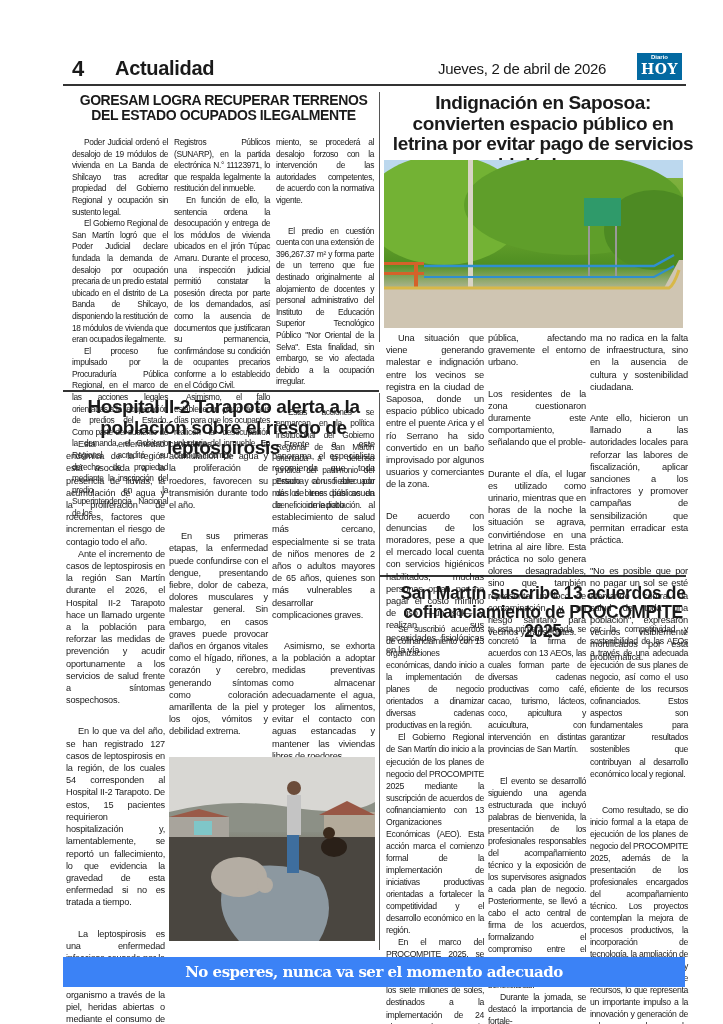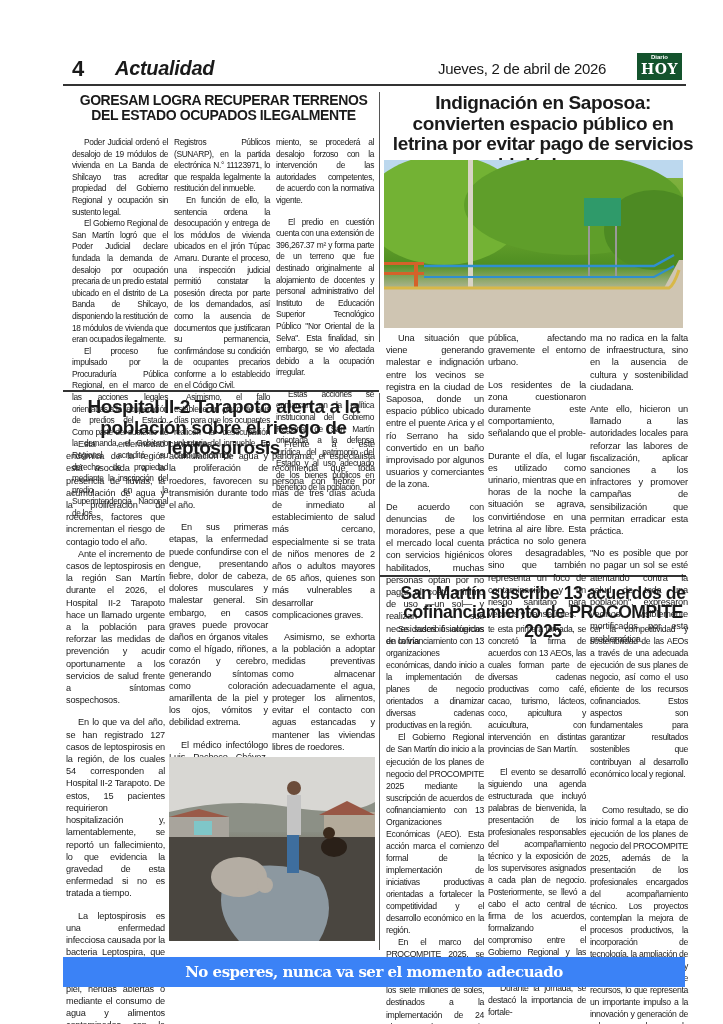--- a/index.html
+++ b/index.html
@@ -1,38 +1,38 @@
 <!DOCTYPE html>
 <html><head>
 <meta charset="utf-8">
 <style>
   * { box-sizing: border-box; margin: 0; padding: 0; }
   html, body { width: 723px; height: 1024px; background: #ffffff; overflow: hidden; }
   body { position: relative; font-family: "Liberation Sans", sans-serif; color: #1a1a1a; }
 
   .page-num { position: absolute; left: 72px; top: 56px; font-size: 22px; font-weight: bold; }
-  .section { position: absolute; left: 115px; top: 57px; font-size: 20px; font-weight: bold; letter-spacing: -0.3px; font-style: italic; }
+  .section { position: absolute; left: 115px; top: 57px; font-size: 20px; font-weight: bold; letter-spacing: -0.3px; }
   .dateline { position: absolute; left: 438px; top: 60px; font-size: 15px; letter-spacing: -0.3px; }
-  .logo { position: absolute; left: 637px; top: 53px; width: 45px; height: 27px; background: #14532d; color: #fff; text-align: center; }
+  .logo { position: absolute; left: 637px; top: 53px; width: 45px; height: 27px; background: #0369a1; color: #fff; text-align: center; }
   .logo .sm { font-size: 6px; font-weight: bold; line-height: 8px; display: block; }
   .logo .big { font-family: "DejaVu Serif", serif; font-size: 14px; font-weight: bold; line-height: 16px; display: block; letter-spacing: 0.5px; }
   .top-rule { position: absolute; left: 63px; top: 84px; width: 623px; height: 2px; background: #333; }
 
   .vrule { position: absolute; background: #555; width: 1px; }
   .hrule { position: absolute; background: #333; height: 2px; }
 
   .headline { position: absolute; text-align: center; font-weight: bold; line-height: 1.08; letter-spacing: -0.4px; }
   .hl-goresam { left: 72px; top: 93px; width: 303px; font-size: 14px; }
   .hl-saposoa { left: 388px; top: 93px; width: 310px; font-size: 19px; }
   .hl-hospital { left: 72px; top: 397px; width: 303px; font-size: 19px; }
   .hl-sanmartin { left: 388px; top: 584px; width: 310px; font-size: 17.5px; }
 
   .col { position: absolute; font-size: 8.4px; line-height: 11.6px; text-align: justify; letter-spacing: -0.35px; }
   .col p { text-indent: 12px; }
-  .col p.gap { margin-top: 10px; }
+  .col p.gap { margin-top: 19px; }
   .col.wide { font-size: 9.2px; line-height: 12.2px; letter-spacing: -0.2px; }
 
   .photo { position: absolute; overflow: hidden; }
   .photo-bridge { left: 384px; top: 160px; width: 299px; height: 168px;
     background: linear-gradient(180deg, #b9d7ea 0%, #7fb13e 10%, #6da62f 40%, #4f8f22 62%, #c8bfae 80%, #d1c8b7 100%); }
   .photo-rat { left: 169px; top: 757px; width: 206px; height: 184px;
     background: linear-gradient(180deg, #d9d8d4 0%, #cfcdc8 28%, #8a8f85 40%, #7e7466 52%, #4b4741 70%, #7f8b93 82%, #3a3833 100%); }
 
   .footer-banner { position: absolute; left: 63px; top: 957px; width: 622px; height: 30px; background: #3b82f6; color: #fff;
     text-align: center; font-family: "DejaVu Serif", serif; font-weight: bold; font-size: 15px; line-height: 30px; letter-spacing: -0.5px; }

